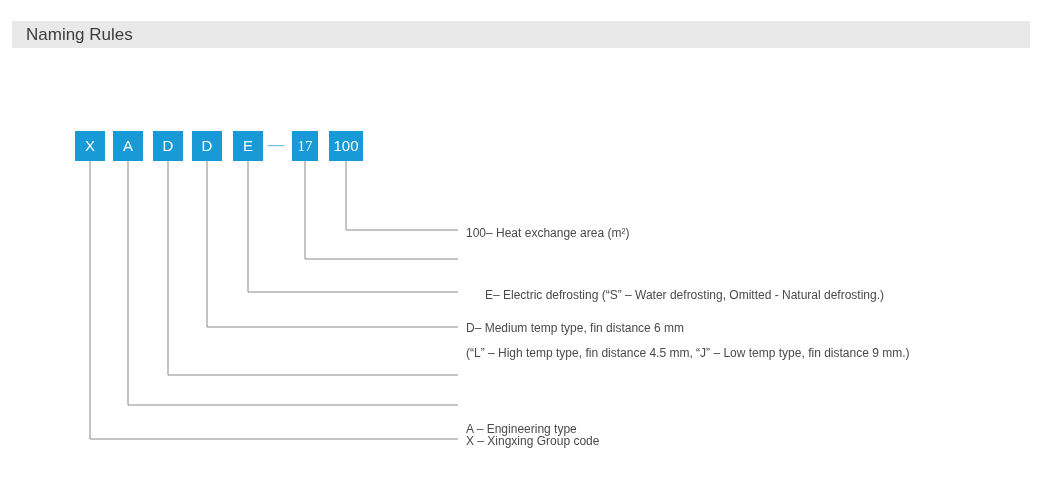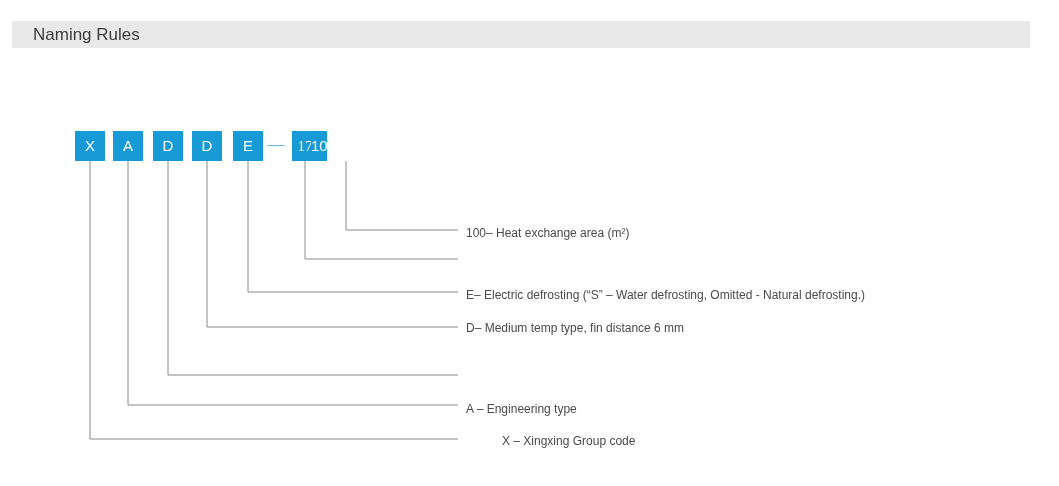--- a/index.html
+++ b/index.html
@@ -18,21 +18,21 @@
   .header-bar {
     position: absolute;
     left: 12px;
     top: 21px;
     width: 1018px;
     height: 27px;
     background: var(--header_bg, #e9e9e9);
   }
   .header-title {
     display: block;
-    padding-left: 21px;
+    padding-left: 14px;
     line-height: 27px;
     font-size: 17px;
     color: var(--header_text, #3c3c3c);
   }
   .diagram {
     position: absolute;
     left: 0;
     top: 0;
     width: 1059px;
     height: 486px;
@@ -56,21 +56,21 @@
     font-size: 15px;
     line-height: 30px;
     text-align: center;
   }
   .box-x   { left: 75px;  width: 30px; }
   .box-a   { left: 113px; width: 30px; }
   .box-d1  { left: 153px; width: 30px; }
   .box-d2  { left: 192px; width: 30px; }
   .box-e   { left: 233px; width: 30px; }
   .box-17  { left: 292px; width: 26px; font-family: Liberation Serif, serif; }
-  .box-100 { left: 311px; width: 16px; }
+  .box-100 { left: 329px; width: 34px; }
   .dash {
     position: absolute;
     left: 261px;
     top: 131px;
     width: 30px;
     height: 30px;
     line-height: 28px;
     text-align: center;
     color: var(--dash, #6ebfe4);
     font-size: 17px;
@@ -79,25 +79,25 @@
     position: absolute;
     left: 466px;
     height: 22px;
     line-height: 22px;
     font-size: 12px;
     color: var(--text, #4a4a4a);
     white-space: nowrap;
   }
   .row-1 { top: 222px; }
   .row-2 { top: 252px; }
-  .row-3 { top: 284px; }
+  .row-3 { top: 284px; margin-left: 19px; }
   .row-4 { top: 316px; height: 50px; line-height: 25px; }
   .row-5 { top: 367px; }
-  .row-6 { top: 398px; }
-  .row-7 { top: 430px; margin-left: 36px; }
+  .row-6 { top: 418px; }
+  .row-7 { top: 430px; }
 </style>
 </head>
 <body>
 
 <div class="page">
 
   <div class="header-bar">
     <span class="header-title">Naming Rules</span>
   </div>
 
@@ -119,18 +119,19 @@
     <div class="code-box box-d2">D</div>
     <div class="code-box box-e">E</div>
     <span class="dash">—</span>
     <div class="code-box box-17">17</div>
     <div class="code-box box-100">100</div>
 
     <div class="legend-row row-1">100– Heat exchange area (m²)</div>
     <div class="legend-row row-3">E– Electric defrosting (“S” – Water defrosting, Omitted - Natural defrosting.)</div>
     <div class="legend-row row-4">
       <div>D– Medium temp type, fin distance 6 mm</div>
+      <div>(“L” – High temp type, fin distance 4.5 mm, “J” – Low temp type, fin distance 9 mm.)</div>
     </div>
     <div class="legend-row row-6">A – Engineering type</div>
     <div class="legend-row row-7">X – Xingxing Group code</div>
 
   </div>
 </div>
 
 </body></html>

